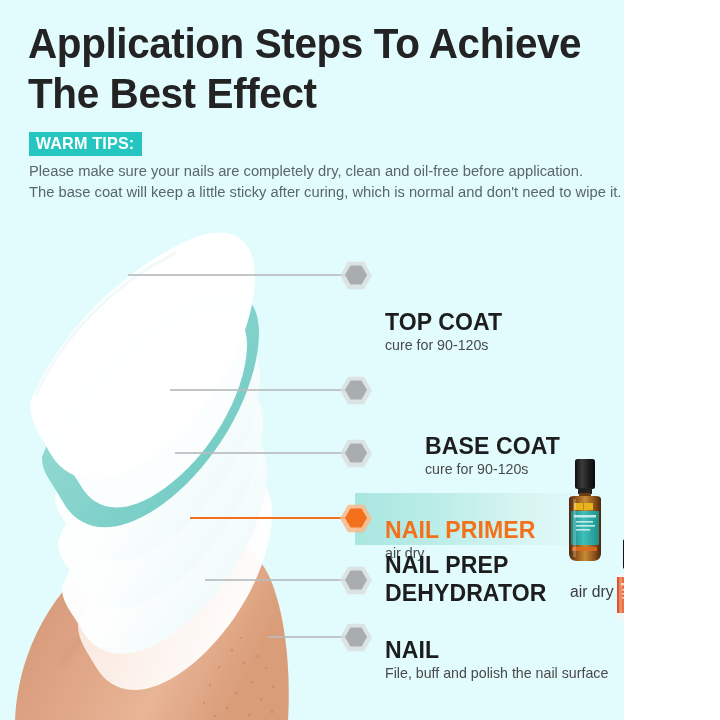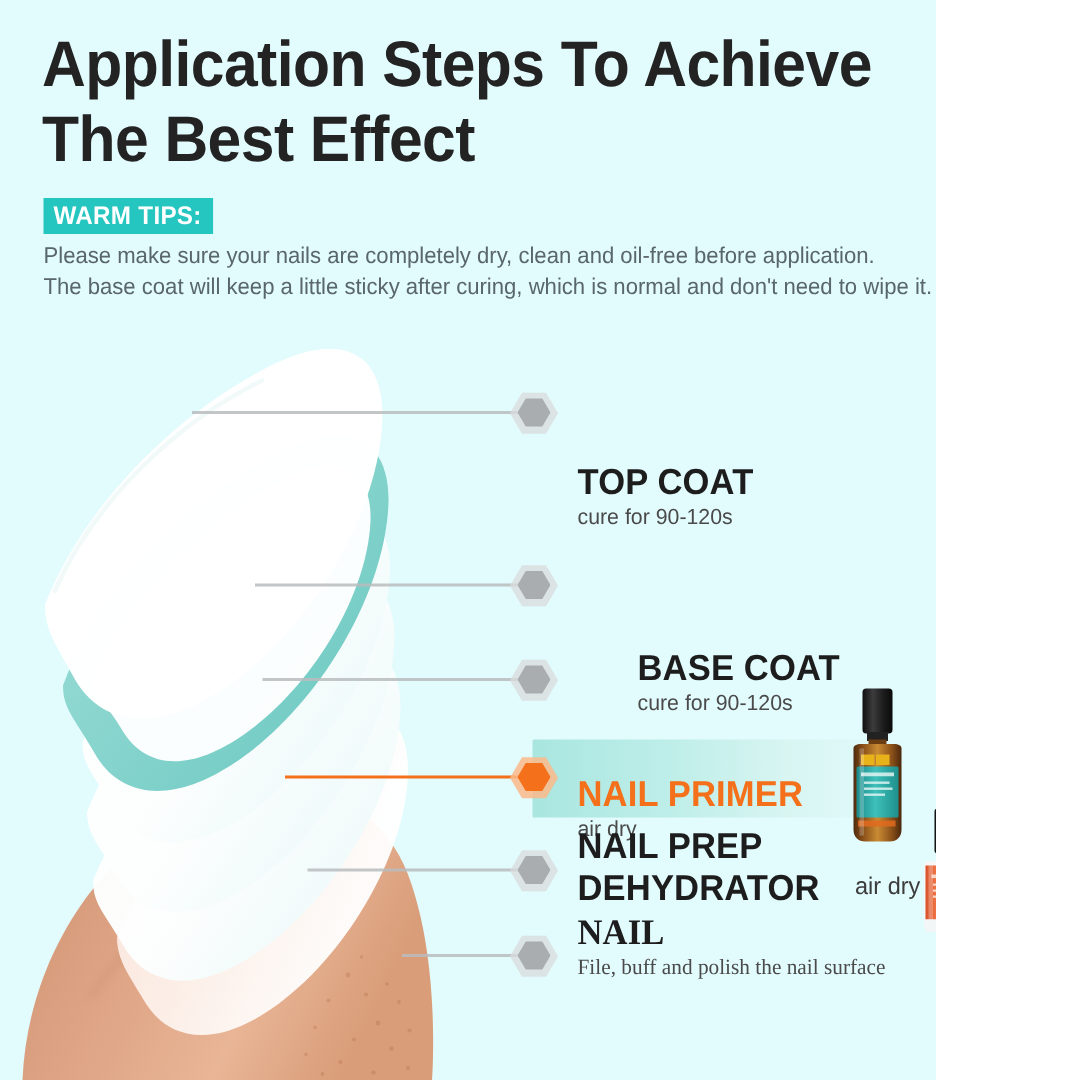--- a/index.html
+++ b/index.html
@@ -314,21 +314,21 @@
     <div class="step-title accent">NAIL PRIMER</div>
     <div class="step-sub">air dry</div>
   </div>
 
   <div class="step" style="top:551px;">
     <div class="step-title" style="white-space:pre-line;">NAIL PREP
 DEHYDRATOR</div>
     <div class="step-sub inline" style="position:absolute;left:185px;top:31px;">air dry</div>
   </div>
 
-  <div class="step" style="top:608px;font-family:Liberation Serif, serif;">
+  <div class="step" style="top:636px;">
     <div class="step-title">NAIL</div>
     <div class="step-sub">File, buff and polish the nail surface</div>
   </div>
 
   <div class="bottle" style="left:557px;top:457px;">
     <svg width="56" height="108" viewBox="0 0 56 108" xmlns="http://www.w3.org/2000/svg">
       <defs>
         <linearGradient id="amberG" x1="0" y1="0" x2="1" y2="0">
           <stop offset="0%" stop-color="#4e2a0d"></stop>
           <stop offset="20%" stop-color="#8a5019"></stop>

